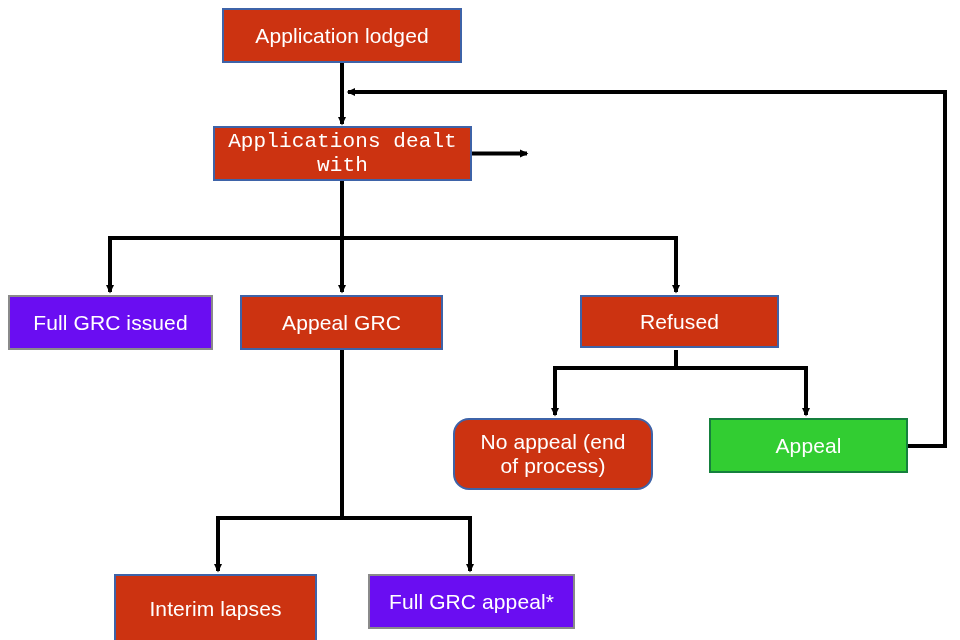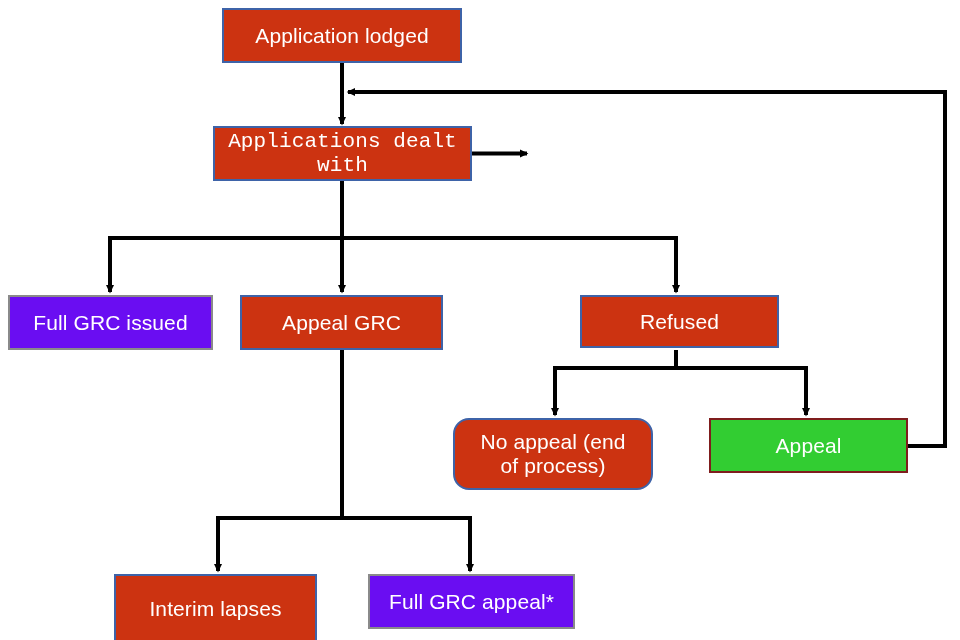--- a/index.html
+++ b/index.html
@@ -35,21 +35,21 @@
     letter-spacing: 0.1px;
     z-index: 2;
     user-select: none;
   }
   .node.red {
     background: #CC3311;
     border: 2px solid #3E63A8;
   }
   .node.green {
     background: #32CD32;
-    border: 2px solid #7f1d1d;
+    border: 2px solid #15803d;
   }
   .node.purple {
     background: #6A0DF2;
     border: 2px solid #8A8A8A;
   }
   .node .lbl {
     display: block;
     padding: 0 6px;
     white-space: pre-line;
   }

